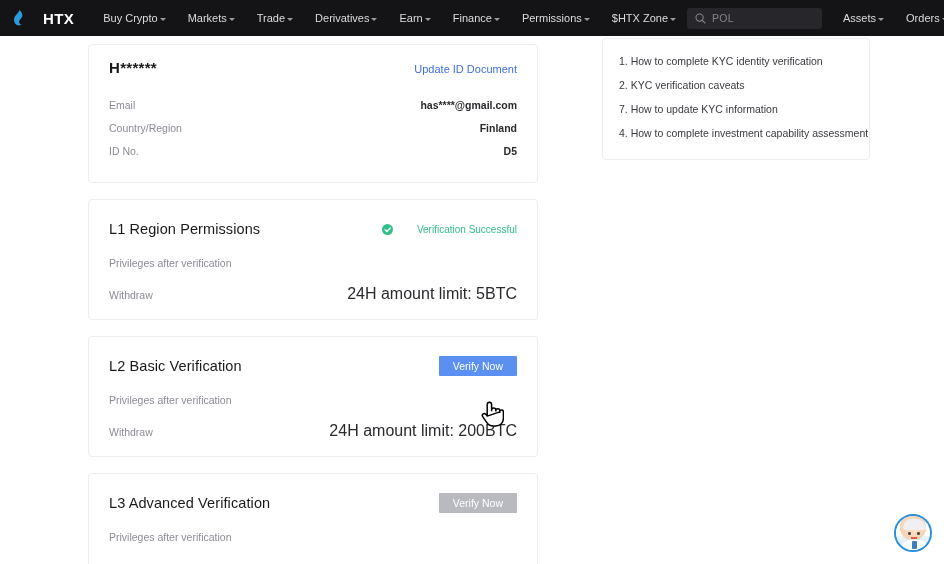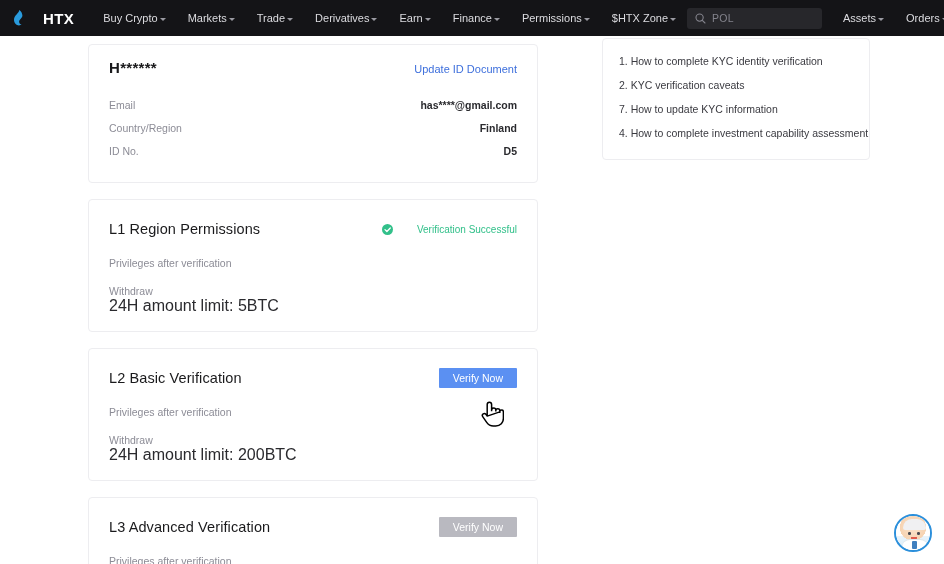--- a/index.html
+++ b/index.html
@@ -173,21 +173,20 @@
   .btn-primary { background: #5b90f2; }
   .btn-disabled { background: #b9b9c0; cursor: default; }
   .privileges {
     font-size: 10.5px;
     color: #8c8c96;
     margin-bottom: 16px;
   }
   .priv-row {
     display: flex; justify-content: space-between;
     align-items: baseline;
-    flex-direction: column;
   }
   .priv-name {
     font-size: 10.5px;
     color: #8c8c96;
   }
   .priv-limit {
     font-size: 16px;
     color: #2a2a2e;
   }
 

